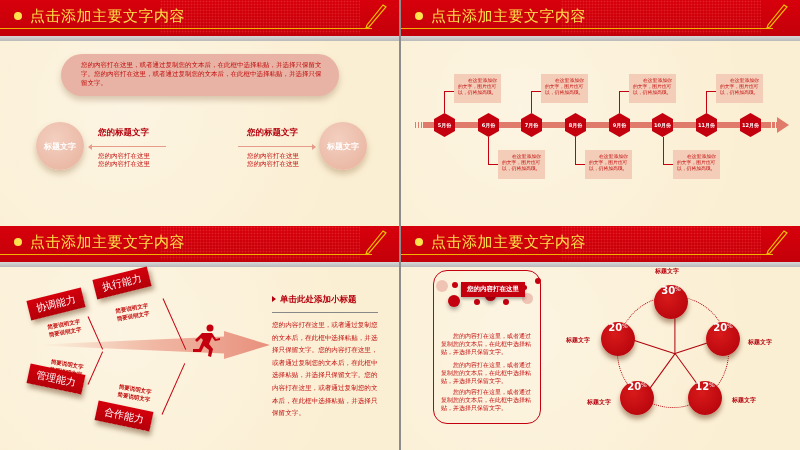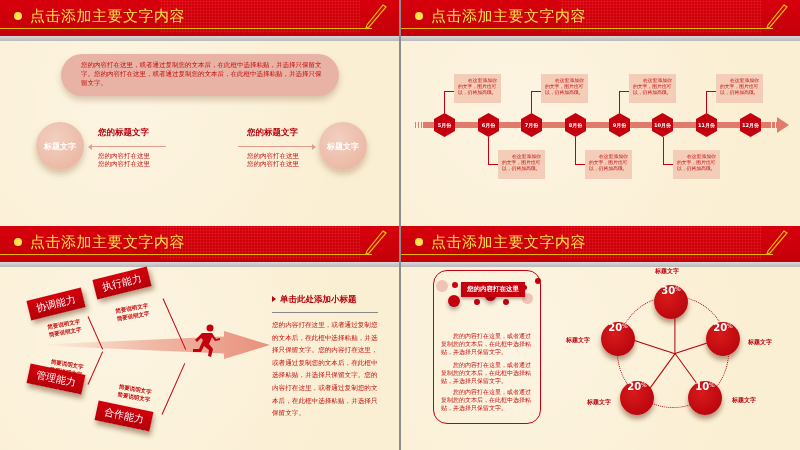--- a/index.html
+++ b/index.html
@@ -308,21 +308,21 @@
 
     <div class="node" style="left:253px;top:59px;">
         <span>30</span>
         <small>%</small>
       </div>
     <div class="node" style="left:305px;top:96px;">
         <span>20</span>
         <small>%</small>
       </div>
     <div class="node" style="left:287px;top:155px;">
-        <span>10</span>
+        <span>12</span>
         <small>%</small>
       </div>
     <div class="node" style="left:219px;top:155px;">
         <span>20</span>
         <small>%</small>
       </div>
     <div class="node" style="left:200px;top:96px;">
         <span>20</span>
         <small>%</small>
       </div>

